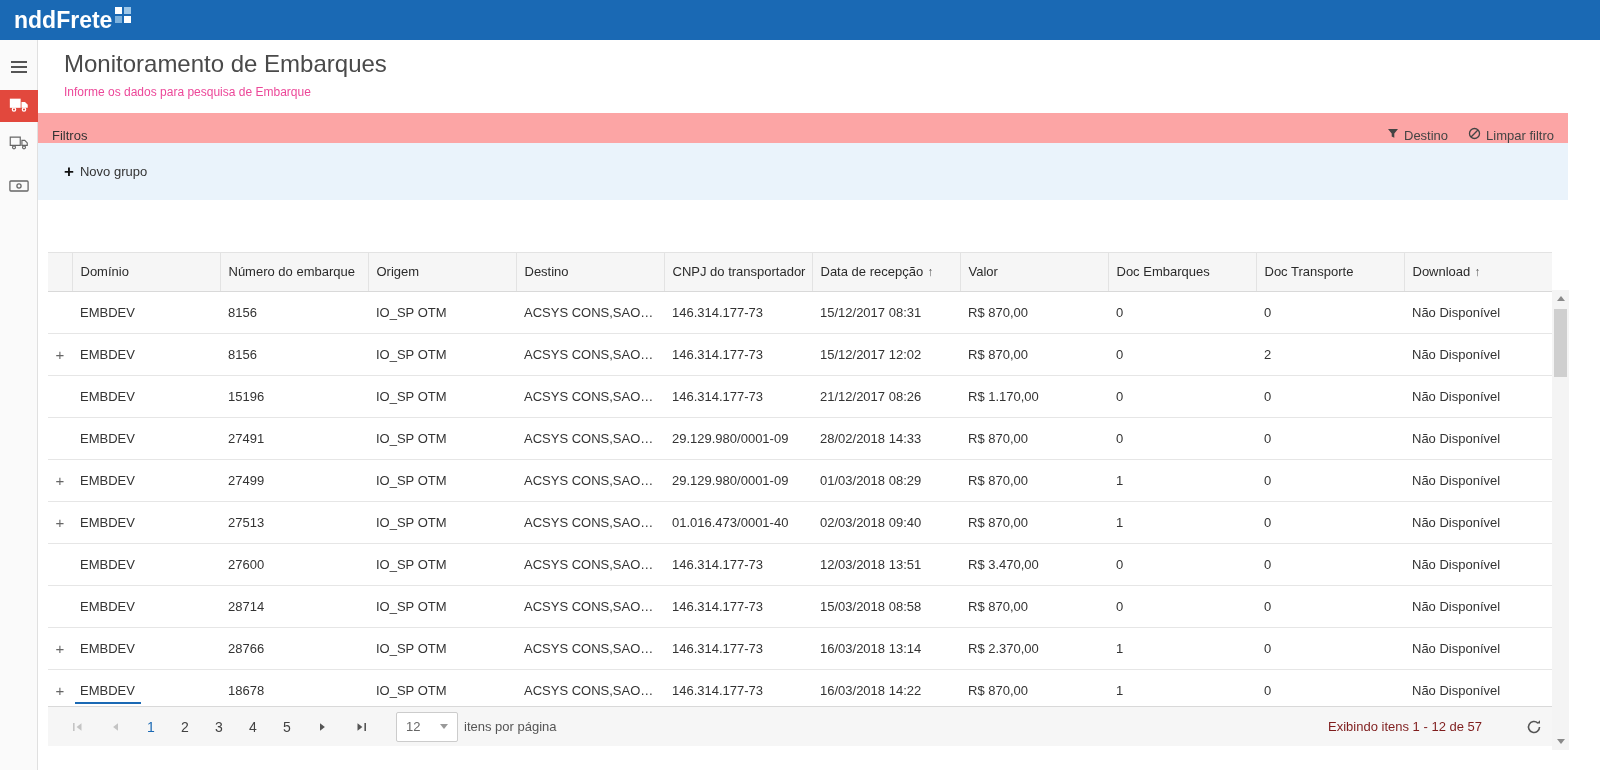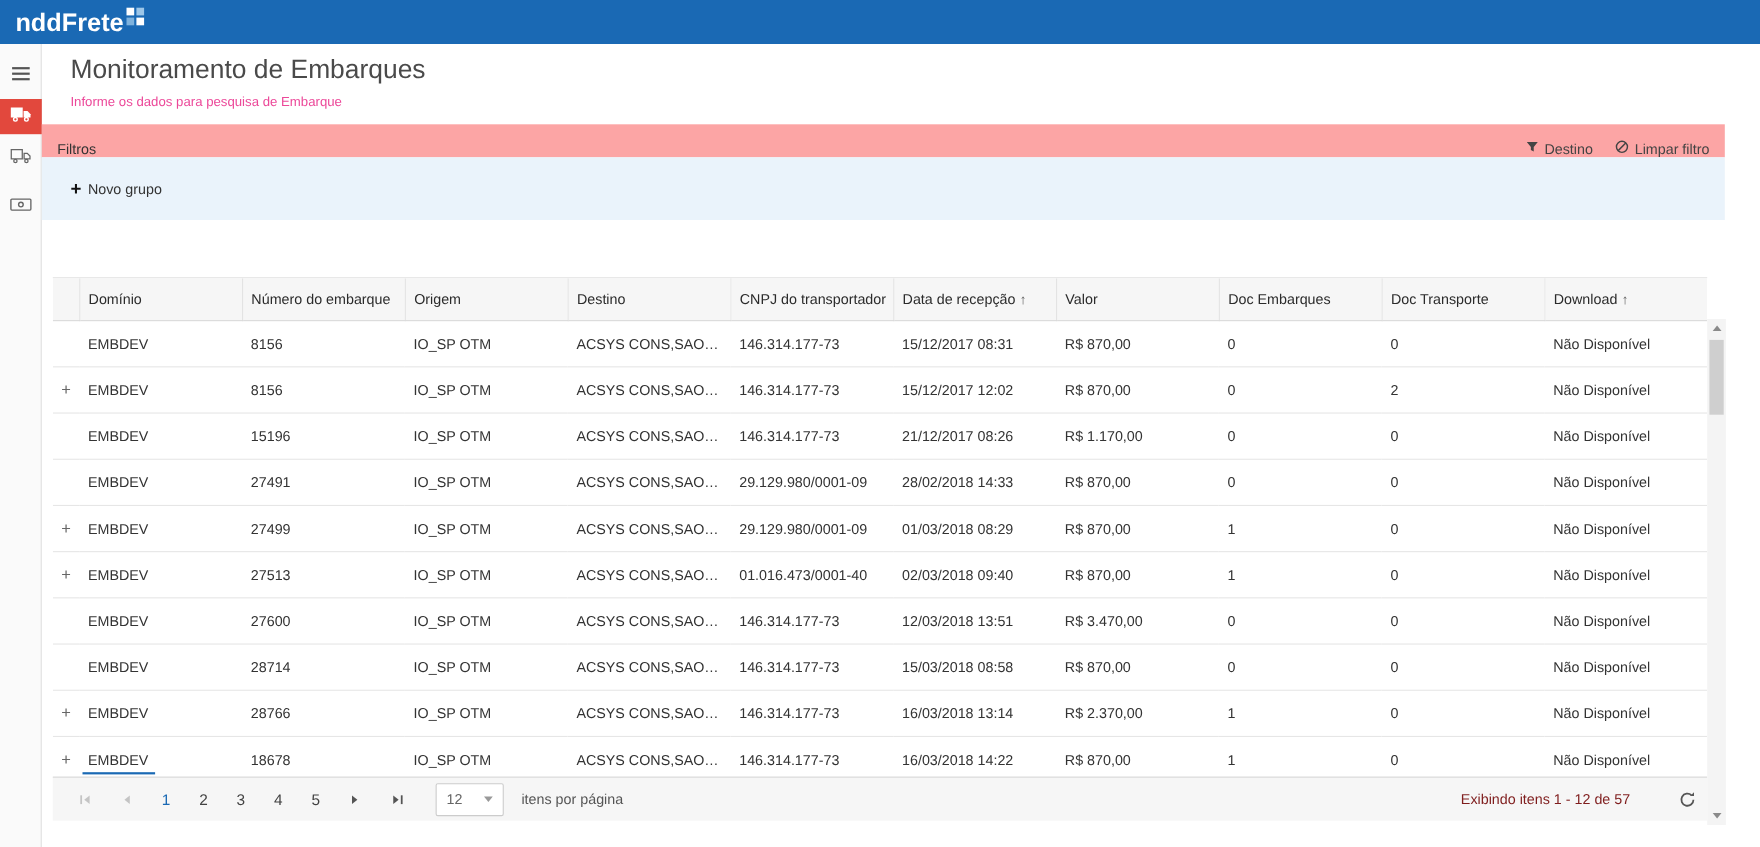--- a/index.html
+++ b/index.html
@@ -86,21 +86,21 @@
     justify-content:center; cursor:pointer; }
   .pg-num { width:34px; height:40px; line-height:40px; text-align:center;
     font-size:14px; color:#424242; cursor:pointer; }
   .pg-num.active { color:#1a69b4; }
   .page-size { margin-left:16px; width:62px; height:30px; background:#fff;
     border:1px solid #ccc; border-radius:2px; display:flex; align-items:center;
     padding:0 9px; color:#666; cursor:pointer; }
   .page-size .chev { margin-left:auto; width:0; height:0;
     border-left:4px solid transparent; border-right:4px solid transparent;
     border-top:5px solid #999; }
-  .pgsize-label { margin-left:16px; color:#555; }
+  .pgsize-label { margin-left:6px; color:#555; }
   .pager-right { margin-left:auto; display:flex; align-items:center; gap:44px; }
   .pager-status { color:#7f1d1d; }
   .refresh-btn { display:flex; align-items:center; cursor:pointer; }
 
   
   .vscroll { position:absolute; left:1514px; top:250px; width:17px; height:460px;
     background:#f4f4f4; }
   .vs-arrow { position:absolute; left:0; width:17px; height:17px; display:flex;
     align-items:center; justify-content:center; cursor:pointer; }
   .vs-up { top:0; } .vs-down { bottom:0; }

